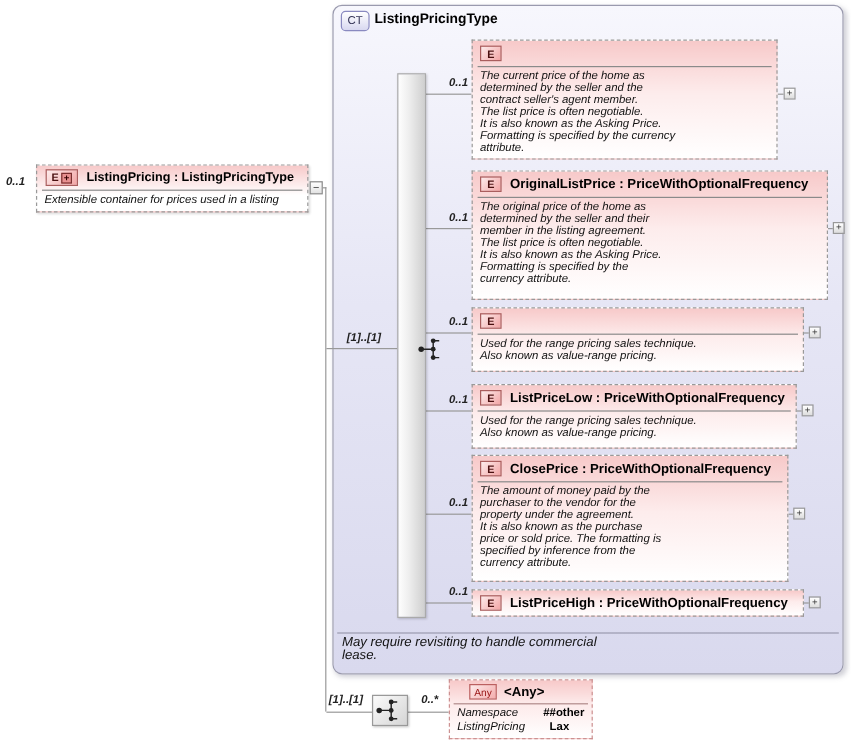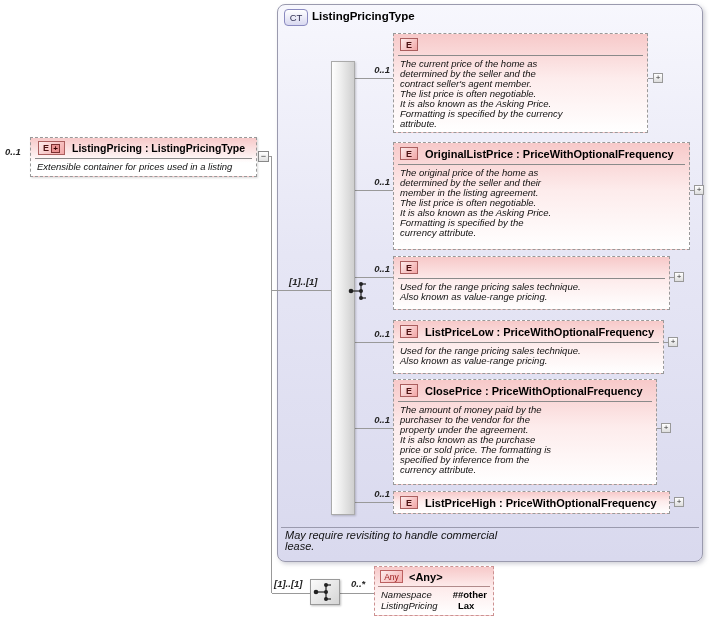--- a/index.html
+++ b/index.html
@@ -85,21 +85,21 @@
     position:absolute;width:10px;height:10px;border:1px solid #999;box-sizing:border-box;
     background:linear-gradient(to bottom,#ffffff,#dddddd);
     font-size:8px;line-height:8px;text-align:center;color:#333;
   }
   
   .any-box{
     position:absolute;left:374px;top:566px;width:120px;height:50px;
     border:1px dashed #cc9191;box-sizing:border-box;
     background:linear-gradient(to bottom,#f7c9c9 0%,#fdeaea 40%,#ffffff 100%);
   }
-  .any-head{height:19px;display:flex;align-items:center;gap:6px;padding-left:5px;}
+  .any-head{height:19px;display:flex;align-items:center;gap:6px;padding-left:16px;}
   .any-badge{
     width:23px;height:13px;flex:0 0 auto;border:1px solid #bb6060;box-sizing:border-box;
     background:linear-gradient(135deg,#fdecec,#f4adad);
     font-size:8.5px;color:#991515;display:flex;align-items:center;justify-content:center;
   }
   .any-title{font-size:11px;font-weight:bold;color:#000;}
   .any-sep{border-top:1px solid #b08a8a;margin:0 3px;}
   .any-rows{padding:2px 6px 0 6px;}
   .any-row{display:flex;font-size:9.5px;line-height:11px;}
   .any-row .lbl{width:77px;font-style:italic;color:#111;}

